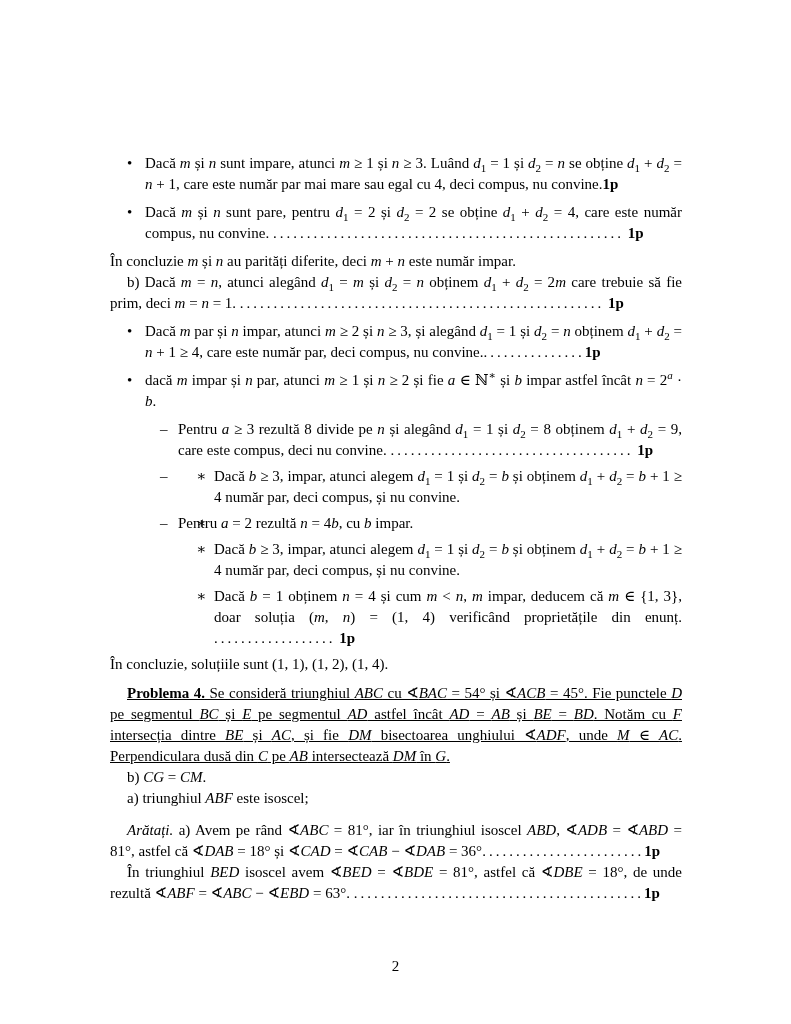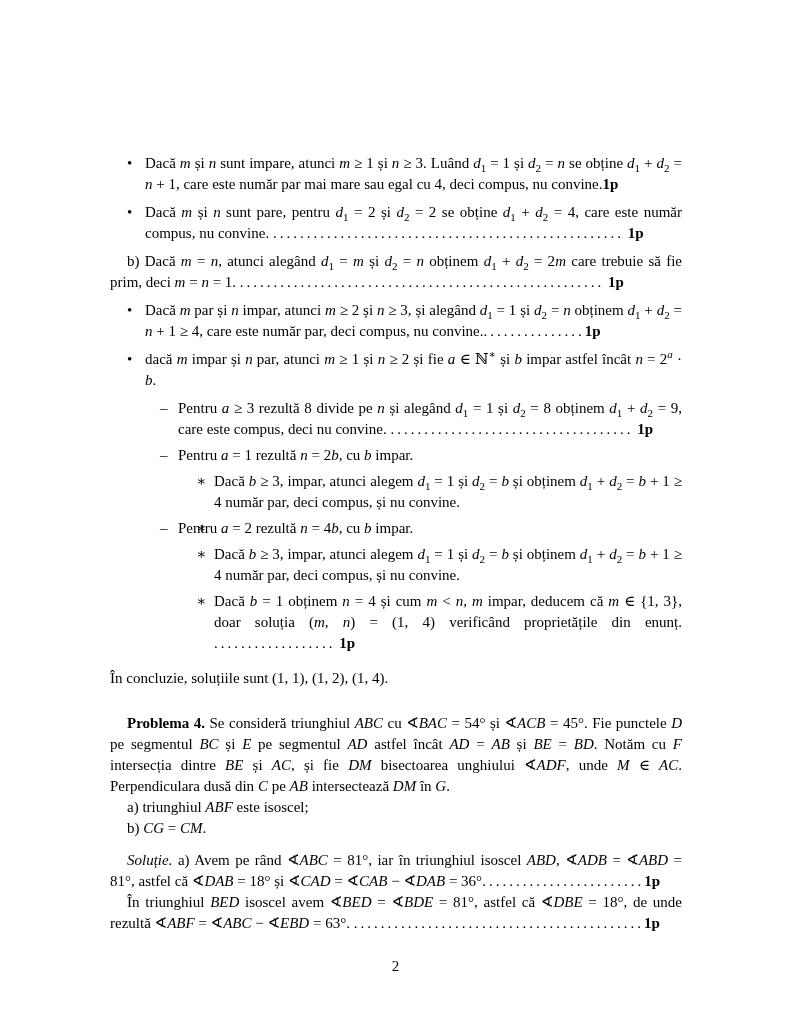--- a/index.html
+++ b/index.html
@@ -17,23 +17,23 @@
     padding: 146px 109px 0 110px;
     overflow: hidden;
   }
   .para { margin: 0; text-align: justify; }
   .indent { text-indent: 17px; }
   .li { position: relative; text-align: justify; }
   .l1 { margin: 7px 0 7px 35px; }
   .l2 { margin: 5px 0 5px 68px; }
   .l3 { margin: 5px 0 5px 104px; }
   .marker { position: absolute; left: -18px; top: 0; }
-  .mt-sm { margin-top: 14px; }
+  .mt-sm { margin-top: 5px; }
   .mt-md { margin-top: 11px; }
-  .mt-lg { margin-top: 24px; }
+  .mt-lg { margin-top: 8px; text-decoration: underline; }
   .dots { letter-spacing: 3px; word-break: break-all; }
   .pts { white-space: nowrap; }
   sub, sup { font-size: 11px; line-height: 0; }
   i { font-style: italic; }
   b { font-weight: bold; }
   .page-number {
     position: absolute;
     left: 0; right: 0;
     bottom: 47px;
     text-align: center;
@@ -47,40 +47,40 @@
   <div class="li l1">
     <span class="marker">•</span>
     <span class="txt">Dacă <i>m</i> și <i>n</i> sunt impare, atunci <i>m</i> ≥ 1 și <i>n</i> ≥ 3. Luând <i>d</i><sub>1</sub> = 1 și <i>d</i><sub>2</sub> = <i>n</i> se obține <i>d</i><sub>1</sub> + <i>d</i><sub>2</sub> = <i>n</i> + 1, care este număr par mai mare sau egal cu 4, deci compus, nu convine.<b class="pts">1p</b></span>
   </div>
 
   <div class="li l1">
     <span class="marker">•</span>
     <span class="txt">Dacă <i>m</i> și <i>n</i> sunt pare, pentru <i>d</i><sub>1</sub> = 2 și <i>d</i><sub>2</sub> = 2 se obține <i>d</i><sub>1</sub> + <i>d</i><sub>2</sub> = 4, care este număr compus, nu convine. <span class="dots">....................................................</span> <b class="pts">1p</b></span>
   </div>
 
+  <p class="para">În concluzie <i>m</i> și <i>n</i> au parități diferite, deci <i>m</i> + <i>n</i> este număr impar.</p>
   <p class="para indent">b) Dacă <i>m</i> = <i>n</i>, atunci alegând <i>d</i><sub>1</sub> = <i>m</i> și <i>d</i><sub>2</sub> = <i>n</i> obținem <i>d</i><sub>1</sub> + <i>d</i><sub>2</sub> = 2<i>m</i> care trebuie să fie prim, deci <i>m</i> = <i>n</i> = 1. <span class="dots">......................................................</span> <b class="pts">1p</b></p>
 
   <div class="li l1">
     <span class="marker">•</span>
     <span class="txt">Dacă <i>m</i> par și <i>n</i> impar, atunci <i>m</i> ≥ 2 și <i>n</i> ≥ 3, și alegând <i>d</i><sub>1</sub> = 1 și <i>d</i><sub>2</sub> = <i>n</i> obținem <i>d</i><sub>1</sub> + <i>d</i><sub>2</sub> = <i>n</i> + 1 ≥ 4, care este număr par, deci compus, nu convine.<span class="dots">...............</span><b class="pts">1p</b></span>
   </div>
 
   <div class="li l1">
     <span class="marker">•</span>
     <span class="txt">dacă <i>m</i> impar și <i>n</i> par, atunci <i>m</i> ≥ 1 și <i>n</i> ≥ 2 și fie <i>a</i> ∈ ℕ<sup>∗</sup> și <i>b</i> impar astfel încât <i>n</i> = 2<sup><i>a</i></sup> · <i>b</i>.</span>
   </div>
 
   <div class="li l2">
     <span class="marker">–</span>
     <span class="txt">Pentru <i>a</i> ≥ 3 rezultă 8 divide pe <i>n</i> și alegând <i>d</i><sub>1</sub> = 1 și <i>d</i><sub>2</sub> = 8 obținem <i>d</i><sub>1</sub> + <i>d</i><sub>2</sub> = 9, care este compus, deci nu convine. <span class="dots">....................................</span> <b class="pts">1p</b></span>
   </div>
 
   <div class="li l2">
     <span class="marker">–</span>
-    <span class="txt">Pentru <i>a</i> = 1 rezultă <i>n</i> = 2<i>b</i>, cu <i>b</i> impar.</span>
   </div>
 
   <div class="li l3">
     <span class="marker">∗</span>
     <span class="txt">Dacă <i>b</i> ≥ 3, impar, atunci alegem <i>d</i><sub>1</sub> = 1 și <i>d</i><sub>2</sub> = <i>b</i> și obținem <i>d</i><sub>1</sub> + <i>d</i><sub>2</sub> = <i>b</i> + 1 ≥ 4 număr par, deci compus, și nu convine.</span>
   </div>
 
   <div class="li l3">
     <span class="marker">∗</span>
   </div>
@@ -96,21 +96,21 @@
   </div>
 
   <div class="li l3">
     <span class="marker">∗</span>
     <span class="txt">Dacă <i>b</i> = 1 obținem <i>n</i> = 4 și cum <i>m</i> &lt; <i>n</i>, <i>m</i> impar, deducem că <i>m</i> ∈ {1, 3}, doar soluția (<i>m</i>, <i>n</i>) = (1, 4) verificând proprietățile din enunț. <span class="dots">..................</span> <b class="pts">1p</b></span>
   </div>
 
   <p class="para mt-sm">În concluzie, soluțiile sunt (1, 1), (1, 2), (1, 4).</p>
 
   <p class="para indent mt-lg"><b>Problema 4.</b> Se consideră triunghiul <i>ABC</i> cu ∢<i>BAC</i> = 54° și ∢<i>ACB</i> = 45°. Fie punctele <i>D</i> pe segmentul <i>BC</i> și <i>E</i> pe segmentul <i>AD</i> astfel încât <i>AD</i> = <i>AB</i> și <i>BE</i> = <i>BD</i>. Notăm cu <i>F</i> intersecția dintre <i>BE</i> și <i>AC</i>, și fie <i>DM</i> bisectoarea unghiului ∢<i>ADF</i>, unde <i>M</i> ∈ <i>AC</i>. Perpendiculara dusă din <i>C</i> pe <i>AB</i> intersectează <i>DM</i> în <i>G</i>.</p>
+  <p class="para indent">b) <i>CG</i> = <i>CM</i>.</p>
   <p class="para indent">a) triunghiul <i>ABF</i> este isoscel;</p>
-  <p class="para indent">b) <i>CG</i> = <i>CM</i>.</p>
 
-  <p class="para indent mt-md"><i>Soluție.</i> a) Avem pe rând ∢<i>ABC</i> = 81°, iar în triunghiul isoscel <i>ABD</i>, ∢<i>ADB</i> = ∢<i>ABD</i> = 81°, astfel că ∢<i>DAB</i> = 18° și ∢<i>CAD</i> = ∢<i>CAB</i> − ∢<i>DAB</i> = 36°<span class="dots">........................</span><b class="pts">1p</b></p>
+  <p class="para indent mt-md"><i>Arătați.</i> a) Avem pe rând ∢<i>ABC</i> = 81°, iar în triunghiul isoscel <i>ABD</i>, ∢<i>ADB</i> = ∢<i>ABD</i> = 81°, astfel că ∢<i>DAB</i> = 18° și ∢<i>CAD</i> = ∢<i>CAB</i> − ∢<i>DAB</i> = 36°<span class="dots">........................</span><b class="pts">1p</b></p>
   <p class="para indent">În triunghiul <i>BED</i> isoscel avem ∢<i>BED</i> = ∢<i>BDE</i> = 81°, astfel că ∢<i>DBE</i> = 18°, de unde rezultă ∢<i>ABF</i> = ∢<i>ABC</i> − ∢<i>EBD</i> = 63°. <span class="dots">...........................................</span><b class="pts">1p</b></p>
 
   <div class="page-number">2</div>
 
 </main>
 
 </body></html>

